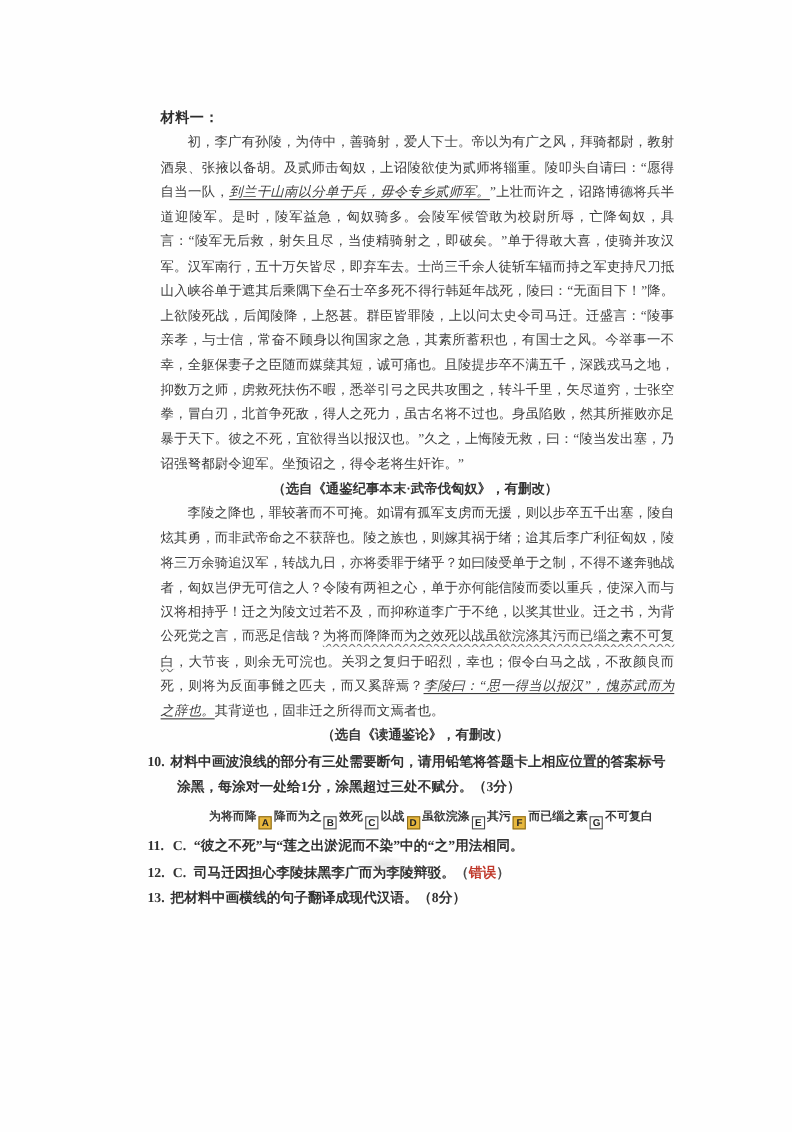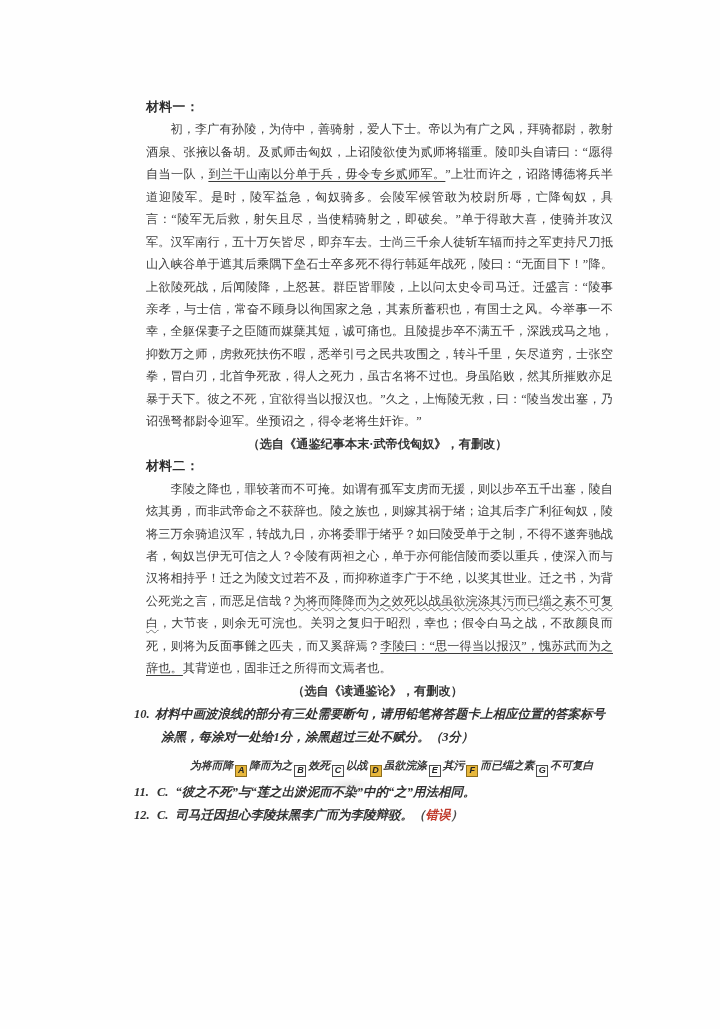--- a/index.html
+++ b/index.html
@@ -18,24 +18,24 @@
   .mat { padding-left:12px; }
   .mat-label {
     font-weight:bold; font-size:12.8px; line-height:22.4px; color:#2d2d2d;
     letter-spacing:.5px;
   }
   .body-text {
     font-size:12.2px; line-height:22.45px;
     text-align:justify; text-justify:inter-ideograph;
     text-indent:2em; letter-spacing:.1px; color:#3c3c3c;
   }
-  .u-line { text-decoration:underline; text-decoration-thickness:1px; text-underline-offset:3px; }
+  .u-line { text-decoration:underline; text-decoration-thickness:1px; text-underline-offset:3px;font-style:italic; }
   .u-wavy { text-decoration:underline wavy; text-decoration-thickness:.7px; text-decoration-color:#777; text-underline-offset:2px; }
   .source { font-size:12.2px; line-height:22.45px; text-align:center; padding-right:4px; color:#353535; font-weight:bold; }
-  .questions { margin-top:1px; font-size:12.5px; line-height:23.2px; font-weight:bold; color:#323232;font-style:italic; }
+  .questions { margin-top:1px; font-size:12.5px; line-height:23.2px; font-weight:bold; color:#323232; }
   .q { padding-left:27px; text-indent:-27px; }
   .qnum { display:inline-block; min-width:21px; text-indent:0; }
   .qopt { margin:0 7px 0 2px; }
   .seg-line {
     margin:4px 0 4px 56px; font-size:10.8px; font-weight:bold;
     display:flex; align-items:flex-end; flex-wrap:wrap; row-gap:2px; color:#383838;
   }
   .letter-box {
     display:inline-flex; align-items:center; justify-content:center;
     width:12px; height:12px; border:1px solid #4a4a4a;
@@ -56,21 +56,20 @@
 <div class="photo">
   <div class="content">
 
     <section class="mat">
       <div class="mat-label">材料一：</div>
       <p class="body-text" id="m1-text"><span>初，李广有孙陵，为侍中，善骑射，爱人下士。帝以为有广之风，拜骑都尉，教射酒泉、张掖以备胡。及贰师击匈奴，上诏陵欲使为贰师将辎重。陵叩头自请曰：“愿得自当一队，</span><span class="u-line">到兰干山南以分单于兵，毋令专乡贰师军。</span><span>”上壮而许之，诏路博德将兵半道迎陵军。是时，陵军益急，匈奴骑多。会陵军候管敢为校尉所辱，亡降匈奴，具言：“陵军无后救，射矢且尽，当使精骑射之，即破矣。”单于得敢大喜，使骑并攻汉军。汉军南行，五十万矢皆尽，即弃车去。士尚三千余人徒斩车辐而持之军吏持尺刀抵山入峡谷单于遮其后乘隅下垒石士卒多死不得行韩延年战死，陵曰：“无面目下！”降。上欲陵死战，后闻陵降，上怒甚。群臣皆罪陵，上以问太史令司马迁。迁盛言：“陵事亲孝，与士信，常奋不顾身以徇国家之急，其素所蓄积也，有国士之风。今举事一不幸，全躯保妻子之臣随而媒蘖其短，诚可痛也。且陵提步卒不满五千，深践戎马之地，抑数万之师，虏救死扶伤不暇，悉举引弓之民共攻围之，转斗千里，矢尽道穷，士张空拳，冒白刃，北首争死敌，得人之死力，虽古名将不过也。身虽陷败，然其所摧败亦足暴于天下。彼之不死，宜欲得当以报汉也。”久之，上悔陵无救，曰：“陵当发出塞，乃诏强弩都尉令迎军。坐预诏之，得令老将生奸诈。”</span></p>
       <div class="source">（选自《通鉴纪事本末·武帝伐匈奴》，有删改）</div>
     </section>
 
     <section class="mat">
-      <div class="mat-label">材料二：</div>
       <p class="body-text" id="m2-text"><span>李陵之降也，罪较著而不可掩。如谓有孤军支虏而无援，则以步卒五千出塞，陵自炫其勇，而非武帝命之不获辞也。陵之族也，则嫁其祸于绪；迨其后李广利征匈奴，陵将三万余骑追汉军，转战九日，亦将委罪于绪乎？如曰陵受单于之制，不得不遂奔驰战者，匈奴岂伊无可信之人？令陵有两袒之心，单于亦何能信陵而委以重兵，使深入而与汉将相持乎！迁之为陵文过若不及，而抑称道李广于不绝，以奖其世业。迁之书，为背公死党之言，而恶足信哉？</span><span class="u-wavy">为将而降降而为之效死以战虽欲浣涤其污而已缁之素不可复白</span><span>，大节丧，则余无可浣也。关羽之复归于昭烈，幸也；假令白马之战，不敌颜良而死，则将为反面事雠之匹夫，而又奚辞焉？</span><span class="u-line">李陵曰：“思一得当以报汉”，愧苏武而为之辞也。</span><span>其背逆也，固非迁之所得而文焉者也。</span></p>
       <div class="source">（选自《读通鉴论》，有删改）</div>
     </section>
 
     <section class="questions">
 
       <div class="q">
         <span class="qnum">10.</span><span>材料中画波浪线的部分有三处需要断句，请用铅笔将答题卡上相应位置的答案标号涂黑，每涂对一处给1分，涂黑超过三处不赋分。（3分）</span>
       </div>
 
@@ -93,18 +92,21 @@
         </div>
 
       <div class="q">
         <span class="qnum">11.</span><span class="qopt">C.</span><span>“彼之不死”与“莲之出淤泥而不染”中的“之”用法相同。</span>
       </div>
 
       <div class="q">
         <span class="qnum">12.</span><span class="qopt">C.</span><span>司马迁因担心李陵抹黑李广而为李陵辩驳。</span><span class="verdict-paren">（</span><span class="verdict">错误</span><span class="verdict-paren">）</span>
       </div>
 
+      <div class="q">
+        <span class="qnum">13.</span><span>把材料中画横线的句子翻译成现代汉语。（8分）</span>
+      </div>
 
     </section>
   </div>
 
   <div class="smudge"></div>
 </div>
 
 </body></html>

